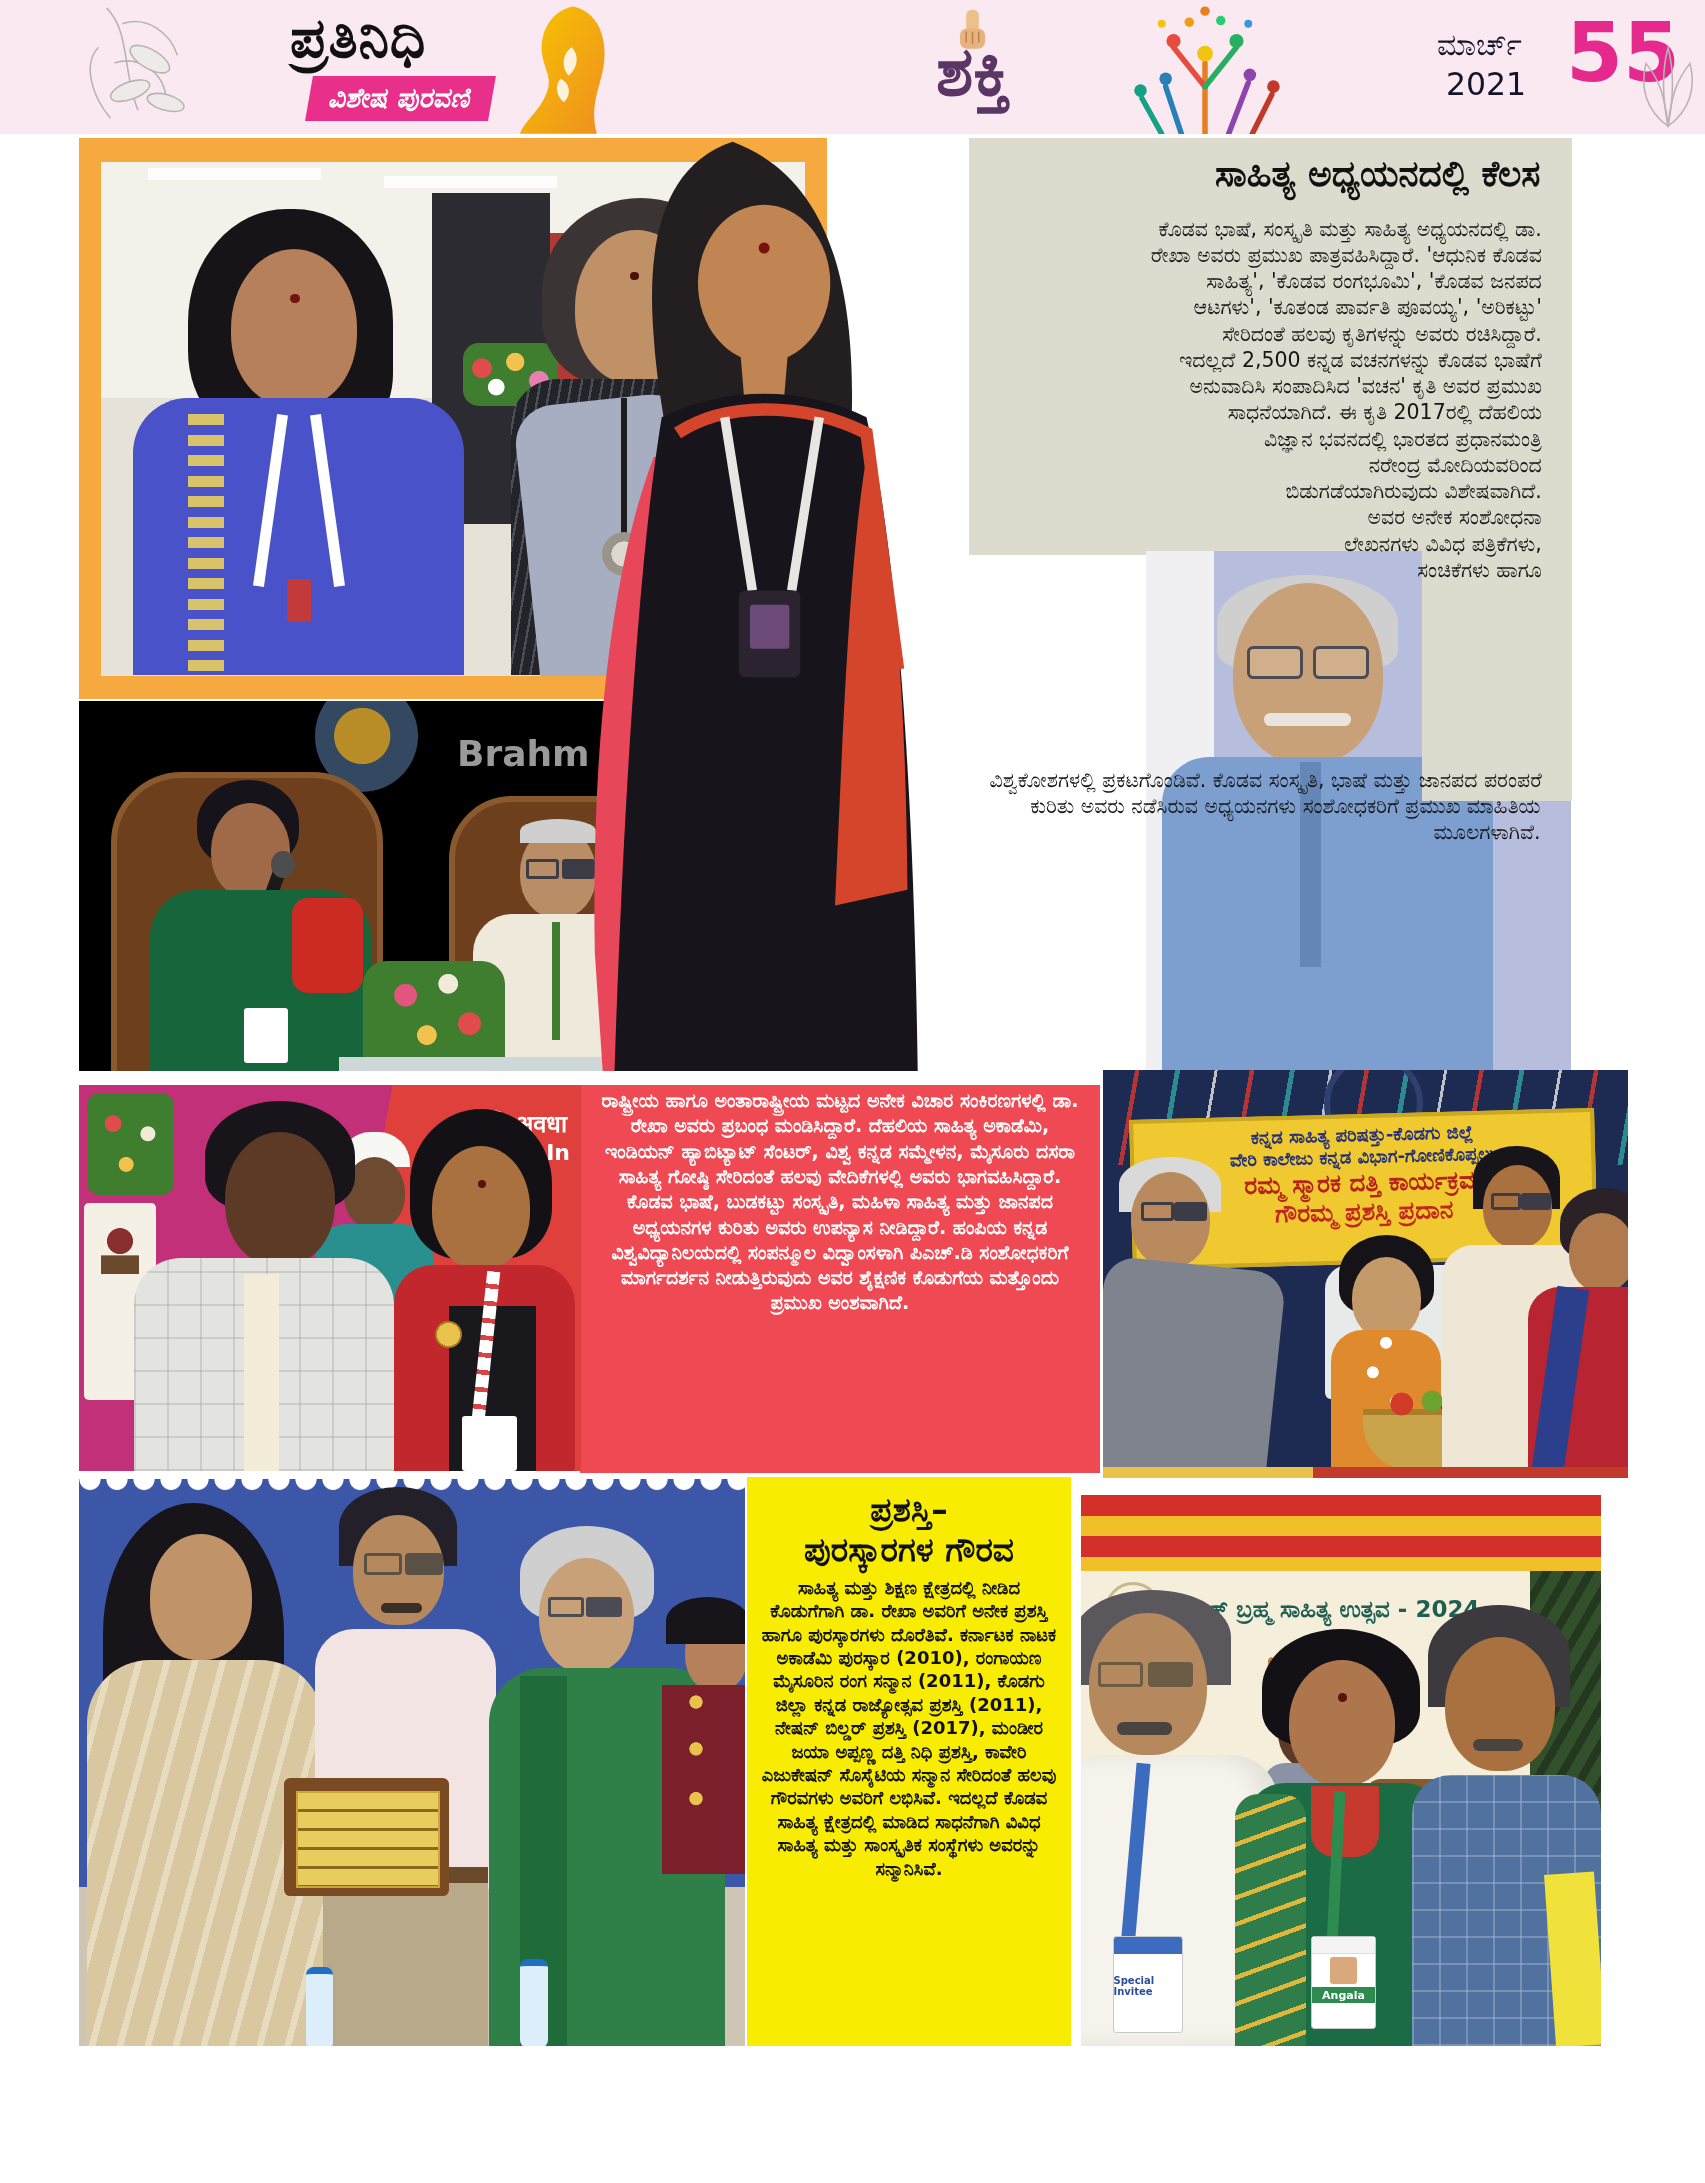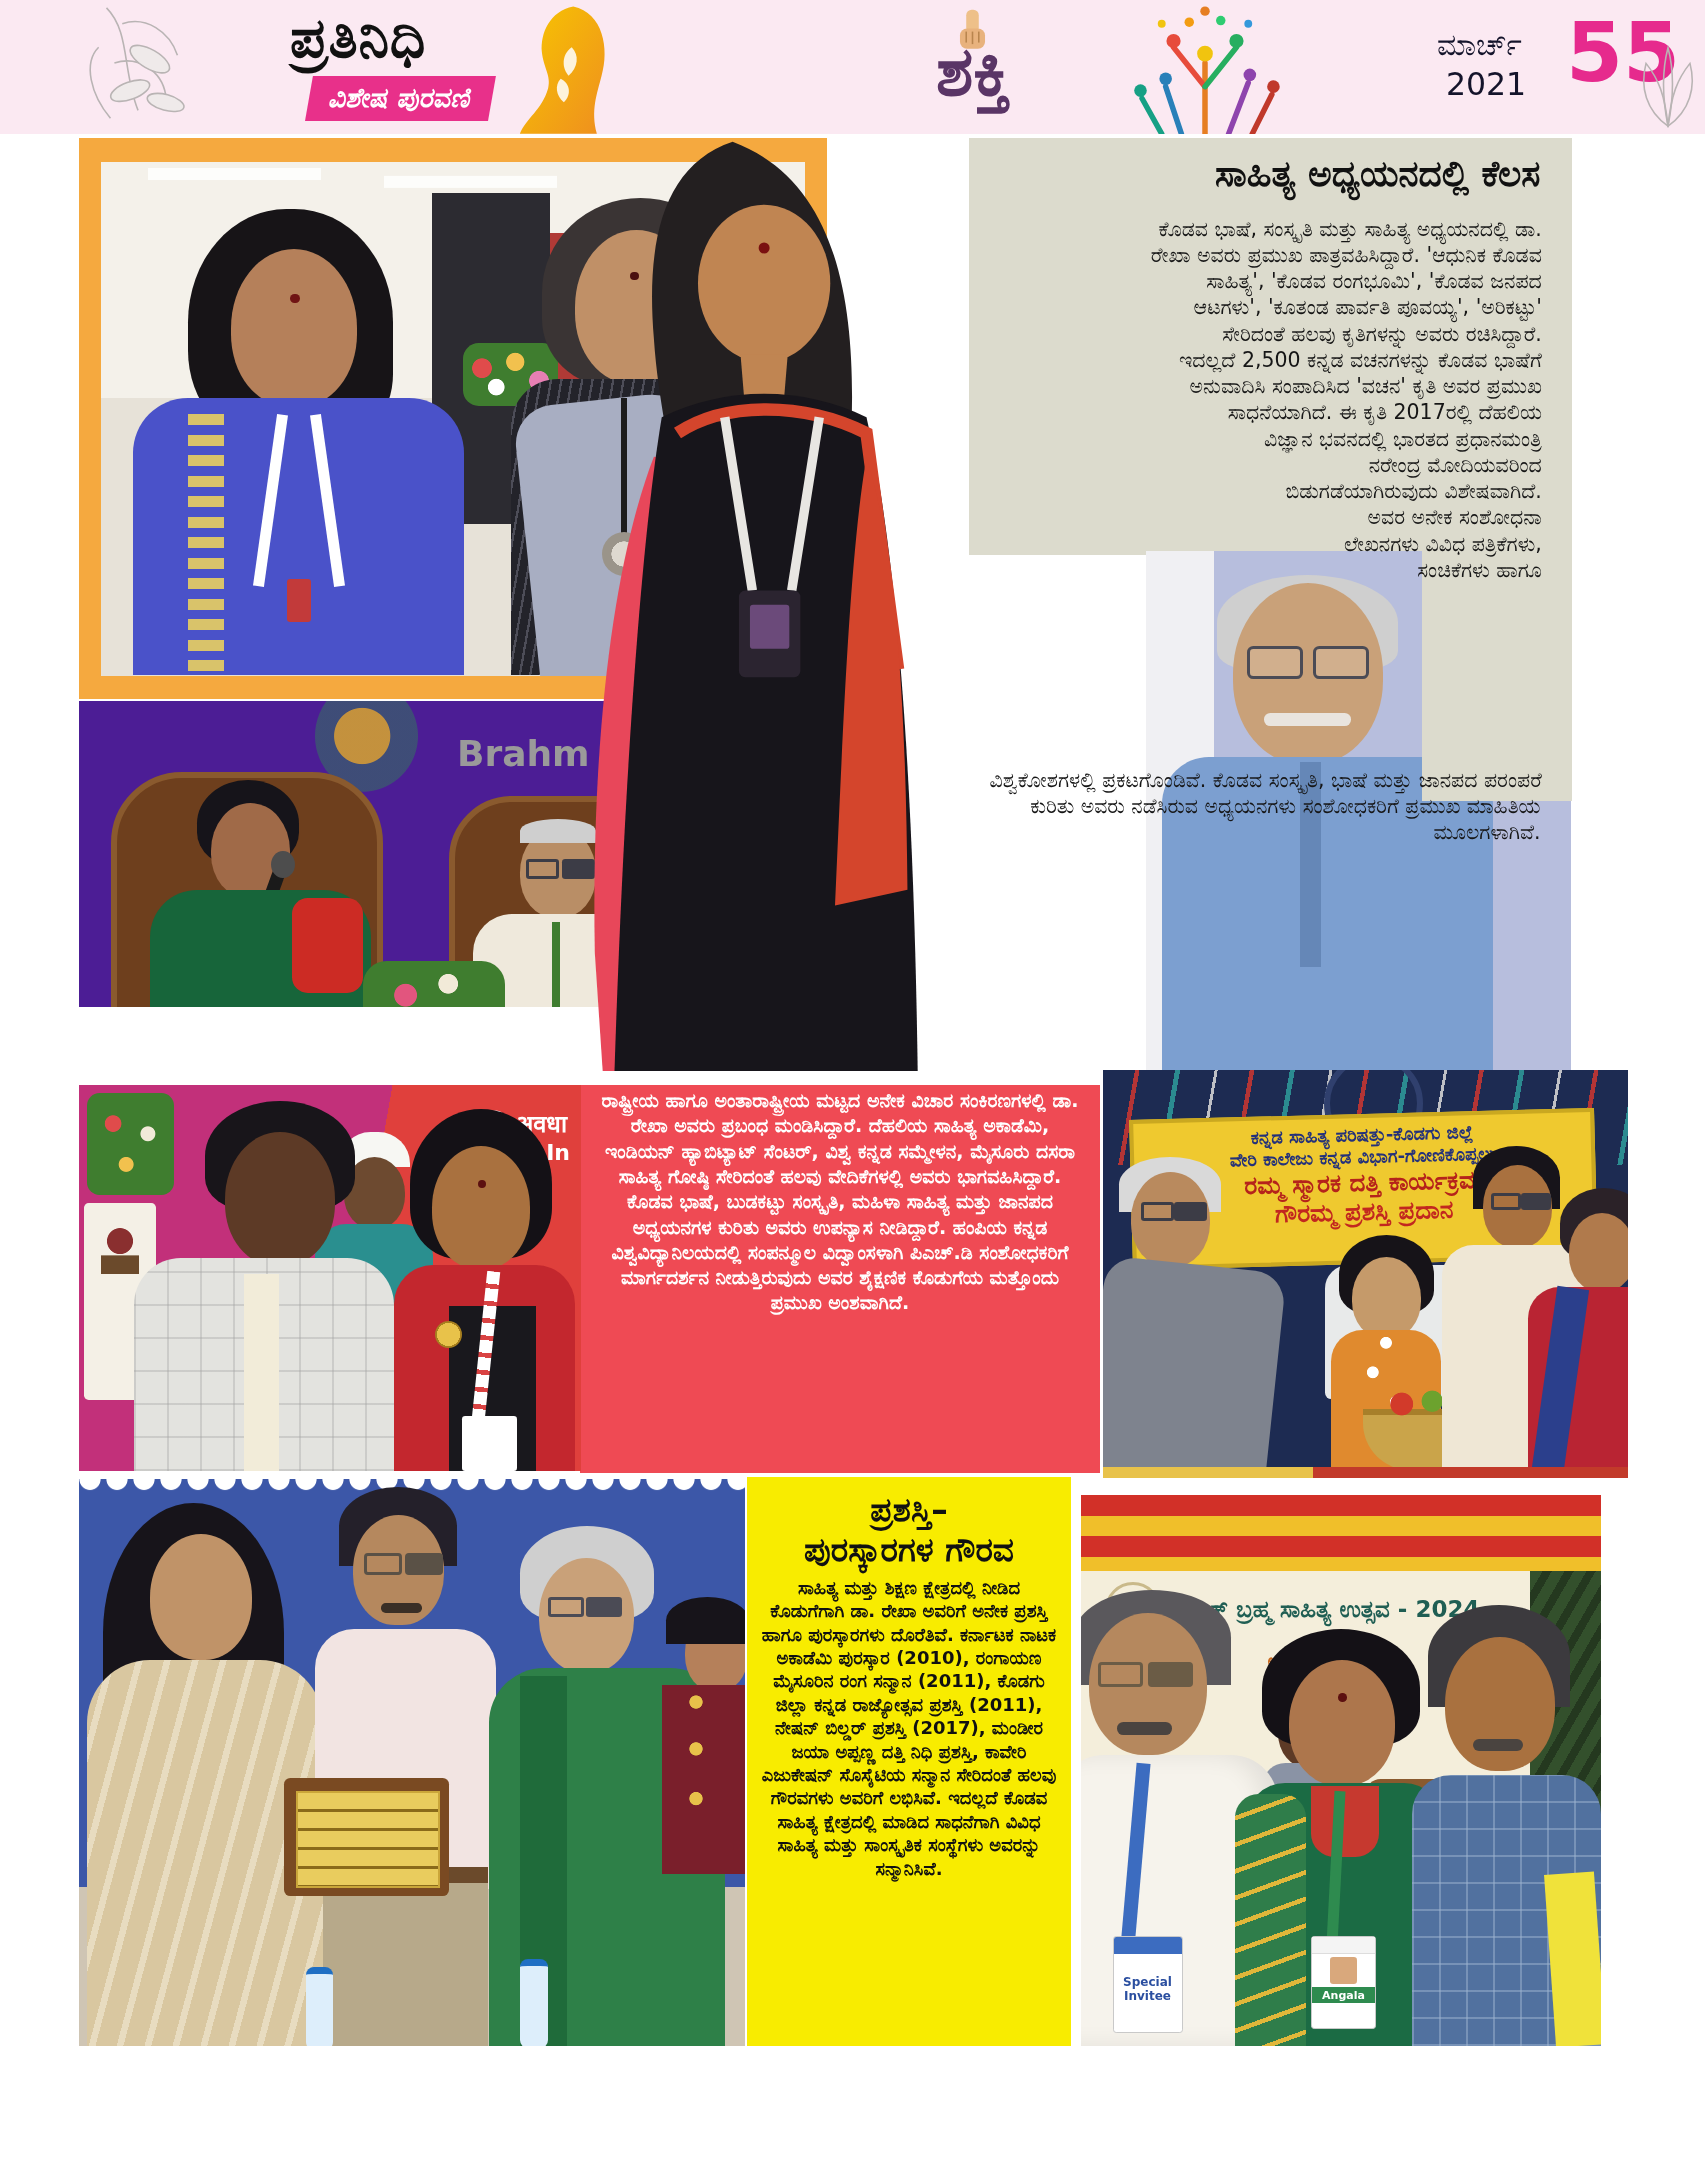--- a/index.html
+++ b/index.html
@@ -179,21 +179,21 @@
     <circle cx="470" cy="165" r="7" fill="#7a1010"></circle>
     <path fill="#c08552" d="M440,300 L500,300 L495,360 L445,360 Z"></path>
     <path fill="#17151b" d="M340,380 C420,340 520,340 600,380 C640,560 660,850 665,1210 L280,1210 C290,900 310,560 340,380 Z"></path>
     <path fill="none" stroke="#d4452c" stroke-width="16" d="M360,400 C420,360 520,360 600,400 L640,700"></path>
     <path fill="none" stroke="#e8e6e2" stroke-width="12" d="M420,380 L455,600 M540,380 L505,600"></path>
     <rect x="438" y="600" width="78" height="110" rx="8" fill="#2b2430"></rect>
     <rect x="452" y="618" width="50" height="56" rx="4" fill="#6b4a7a"></rect>
     <path fill="#d4452c" d="M600,430 C640,560 650,760 652,980 L560,1000 C570,780 578,560 600,430 Z"></path>
   </svg>
 
-  <div class="photo" style="left:79px;top:701px;width:622px;height:306px;background:#4c1d95;">
+  <div class="photo" style="left:79px;top:701px;width:622px;height:370px;background:#000000;">
     <div class="ab" style="left:236px;top:-23.6px;width:118px;height:118px;border-radius:50%;background:radial-gradient(circle at 40% 50%,#d9a62e 30%,#3c5572 31% 60%,transparent 61%);opacity:.85;"></div>
     <div class="ab nf" style="left:378px;top:31.5px;font-size:36px;color:#9a9a9a;font-weight:bold;">Brahm</div>
     <div class="ab nf" style="left:339px;top:276px;font-size:23.6px;color:#8d8d8d;">ಣ, ಕೊ</div>
     <div class="ab nf" style="left:441px;top:307px;font-size:23.6px;color:#8d8d8d;font-weight:bold;">.com</div>
     <div class="ab" style="left:31.5px;top:71px;width:260px;height:303px;background:#6e3f1d;border:6.3px solid #8a5a2e;border-radius:71px 71px 0 0;"></div>
     <div class="ab" style="left:370px;top:95px;width:236px;height:280px;background:#6e3f1d;border:6.3px solid #8a5a2e;border-radius:63px 63px 0 0;"></div>
 
     <div class="ab" style="left:118px;top:79px;width:102px;height:87px;background:#16141a;border-radius:50% 50% 40% 40%;"></div>
     <div class="head" style="left:132px;top:102px;width:79px;height:95px;background:#a06a48;"></div>
     <div class="ab" style="left:186px;top:165px;width:12.6px;height:55px;background:#1a1a1a;transform:rotate(20deg);"></div>
@@ -330,21 +330,21 @@
     <div class="ab" style="left:284px;top:284px;width:95px;height:71px;background:#8a5a2e;border-radius:15.8px 15.8px 0 0;"></div>
 
     <div class="ab" style="left:-7.9px;top:95px;width:158px;height:95px;background:#5a585c;border-radius:50% 50% 0 0;"></div>
     <div class="head" style="left:7.9px;top:118px;width:118px;height:142px;background:#b5885e;"></div>
     <div class="ab" style="left:17.3px;top:167px;width:39px;height:19px;border:3.9px solid #6b5c46;border-radius:3.9px;box-shadow:50px 0 0 #6b5c46;"></div>
     <div class="ab" style="left:36px;top:227px;width:55px;height:12.6px;background:#4a4440;border-radius:6.3px;"></div>
     <div class="ab" style="left:-23.6px;top:260px;width:221px;height:291px;background:#f6f3ec;border-radius:47px 47px 0 0;box-shadow:inset -15.8px 0 23.6px rgba(0,0,0,.08);"></div>
     <div class="ab" style="left:47px;top:268px;width:14px;height:197px;background:#3c6cc0;transform:rotate(5deg);"></div>
     <div class="ab badge" style="left:31.5px;top:441px;width:68px;height:95px;border:1.6px solid #c9c9c9;">
       <div style="height:17.3px;background:#3c6cc0;border-radius:2.4px 2.4px 0 0;"></div>
-      <div class="nf" style="font-size:12px;color:#2b4fa0;text-align:center;margin-top:20.5px;font-weight:bold;">Special Invitee</div>
+      <div class="nf" style="font-size:10px;color:#2b4fa0;text-align:left;margin-top:20.5px;font-weight:bold;">Special Invitee</div>
     </div>
 
     <div class="ab" style="left:181px;top:134px;width:158px;height:118px;background:#141116;border-radius:50% 50% 30% 30%;"></div>
     <div class="head" style="left:208px;top:165px;width:106px;height:126px;background:#ad764c;"></div>
     <div class="ab" style="left:257px;top:198px;width:8.7px;height:8.7px;border-radius:50%;background:#5c1010;"></div>
     <div class="ab" style="left:165px;top:288px;width:197px;height:263px;background:#1b6b44;border-radius:39px 39px 0 0;"></div>
     <div class="ab" style="left:230px;top:291px;width:68px;height:71px;background:#c6392f;border-radius:0 0 23.6px 23.6px;"></div>
     <div class="ab" style="left:154px;top:299px;width:71px;height:252px;background:repeating-linear-gradient(160deg,#2f7d4a 0 20.5px,#e0b73a 20.5px 25px);border-radius:23.6px 23.6px 0 0;"></div>
     <div class="ab" style="left:249px;top:296px;width:11px;height:173px;background:#2e8b4f;transform:rotate(3deg);"></div>
     <div class="ab badge" style="left:230px;top:441px;width:63px;height:91px;border:1.6px solid #c9c9c9;">

